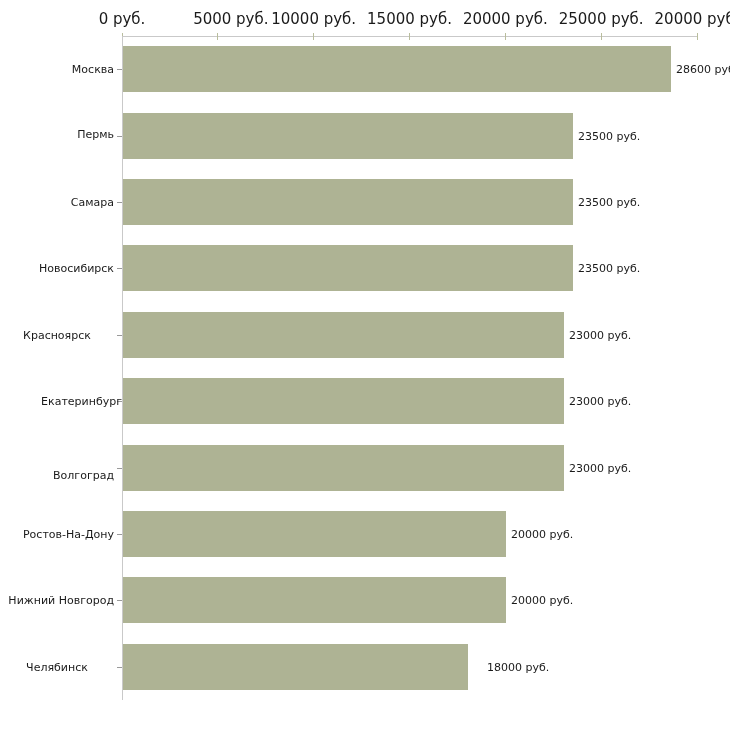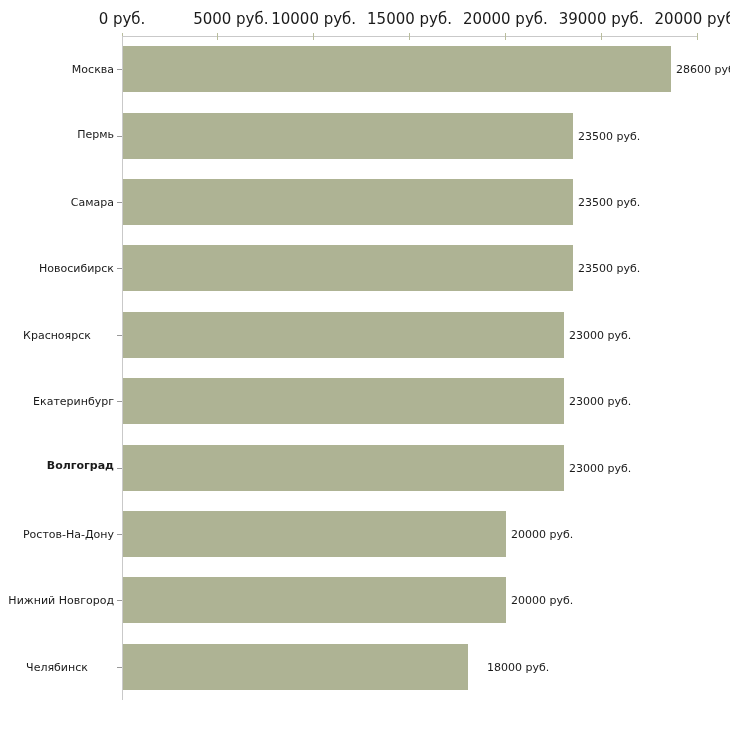--- a/index.html
+++ b/index.html
@@ -104,21 +104,21 @@
       <div class="axis-tick" style="left: 504.833px;"></div>
       <div class="axis-tick" style="left: 600.667px;"></div>
       <div class="axis-tick" style="left: 696.5px;"></div>
     </div>
   <div id="x-labels">
       <div class="axis-label" style="left: 122px;">0 руб.</div>
       <div class="axis-label" style="left: 217.833px; margin-left: 13px;">5000 руб.</div>
       <div class="axis-label" style="left: 313.667px;">10000 руб.</div>
       <div class="axis-label" style="left: 409.5px;">15000 руб.</div>
       <div class="axis-label" style="left: 505.333px;">20000 руб.</div>
-      <div class="axis-label" style="left: 601.167px;">39000 руб.</div>
+      <div class="axis-label" style="left: 601.167px;">25000 руб.</div>
       <div class="axis-label" style="left: 697px;">20000 руб.</div>
     </div>
 
   <div class="cat-axis-line"></div>
   <div id="cat-ticks">
       <div class="cat-tick" style="top: 69px;"></div>
       <div class="cat-tick" style="top: 136px;"></div>
       <div class="cat-tick" style="top: 202px;"></div>
       <div class="cat-tick" style="top: 268px;"></div>
       <div class="cat-tick" style="top: 335px;"></div>
@@ -127,22 +127,22 @@
       <div class="cat-tick" style="top: 534px;"></div>
       <div class="cat-tick" style="top: 600px;"></div>
       <div class="cat-tick" style="top: 667px;"></div>
     </div>
   <div id="cat-labels">
       <div class="cat-label" style="top: 69.2px; left: 0px; width: 114px; right: auto;">Москва</div>
       <div class="cat-label" style="top: 134px; left: 0px; width: 114px; right: auto;">Пермь</div>
       <div class="cat-label" style="top: 202px; left: 0px; width: 114px; right: auto;">Самара</div>
       <div class="cat-label" style="top: 268.4px; left: 0px; width: 114px; right: auto;">Новосибирск</div>
       <div class="cat-label" style="top: 334.8px; left: 0px; width: 114px; right: auto; text-align: center;">Красноярск</div>
-      <div class="cat-label" style="top: 401.2px; left: 0px; width: 114px; right: auto;">Екатеринбург</div>
-      <div class="cat-label" style="top: 465px; left: 0px; width: 114px; right: auto; font-weight: bold;">Волгоград</div>
+      <div class="cat-label" style="top: 401.2px; left: 8px; width: 114px; right: auto;">Екатеринбург</div>
+      <div class="cat-label" style="top: 475px; left: 0px; width: 114px; right: auto;">Волгоград</div>
       <div class="cat-label" style="top: 534px; left: 0px; width: 114px; right: auto;">Ростов-На-Дону</div>
       <div class="cat-label" style="top: 600.4px; left: 0px; width: 114px; right: auto;">Нижний Новгород</div>
       <div class="cat-label" style="top: 666.8px; left: 0px; width: 114px; right: auto; text-align: center;">Челябинск</div>
     </div>
 
   <div id="bars">
       <div class="bar" style="top: 46px; height: 46px; width: 548px; background: rgb(174, 179, 148);"></div>
       <div class="bar-value" style="left: 676px; top: 69.2px;">28600 руб.</div>
       <div class="bar" style="top: 113px; height: 46px; width: 450px; background: rgb(174, 179, 148);"></div>
       <div class="bar-value" style="left: 578px; top: 135.6px;">23500 руб.</div>

